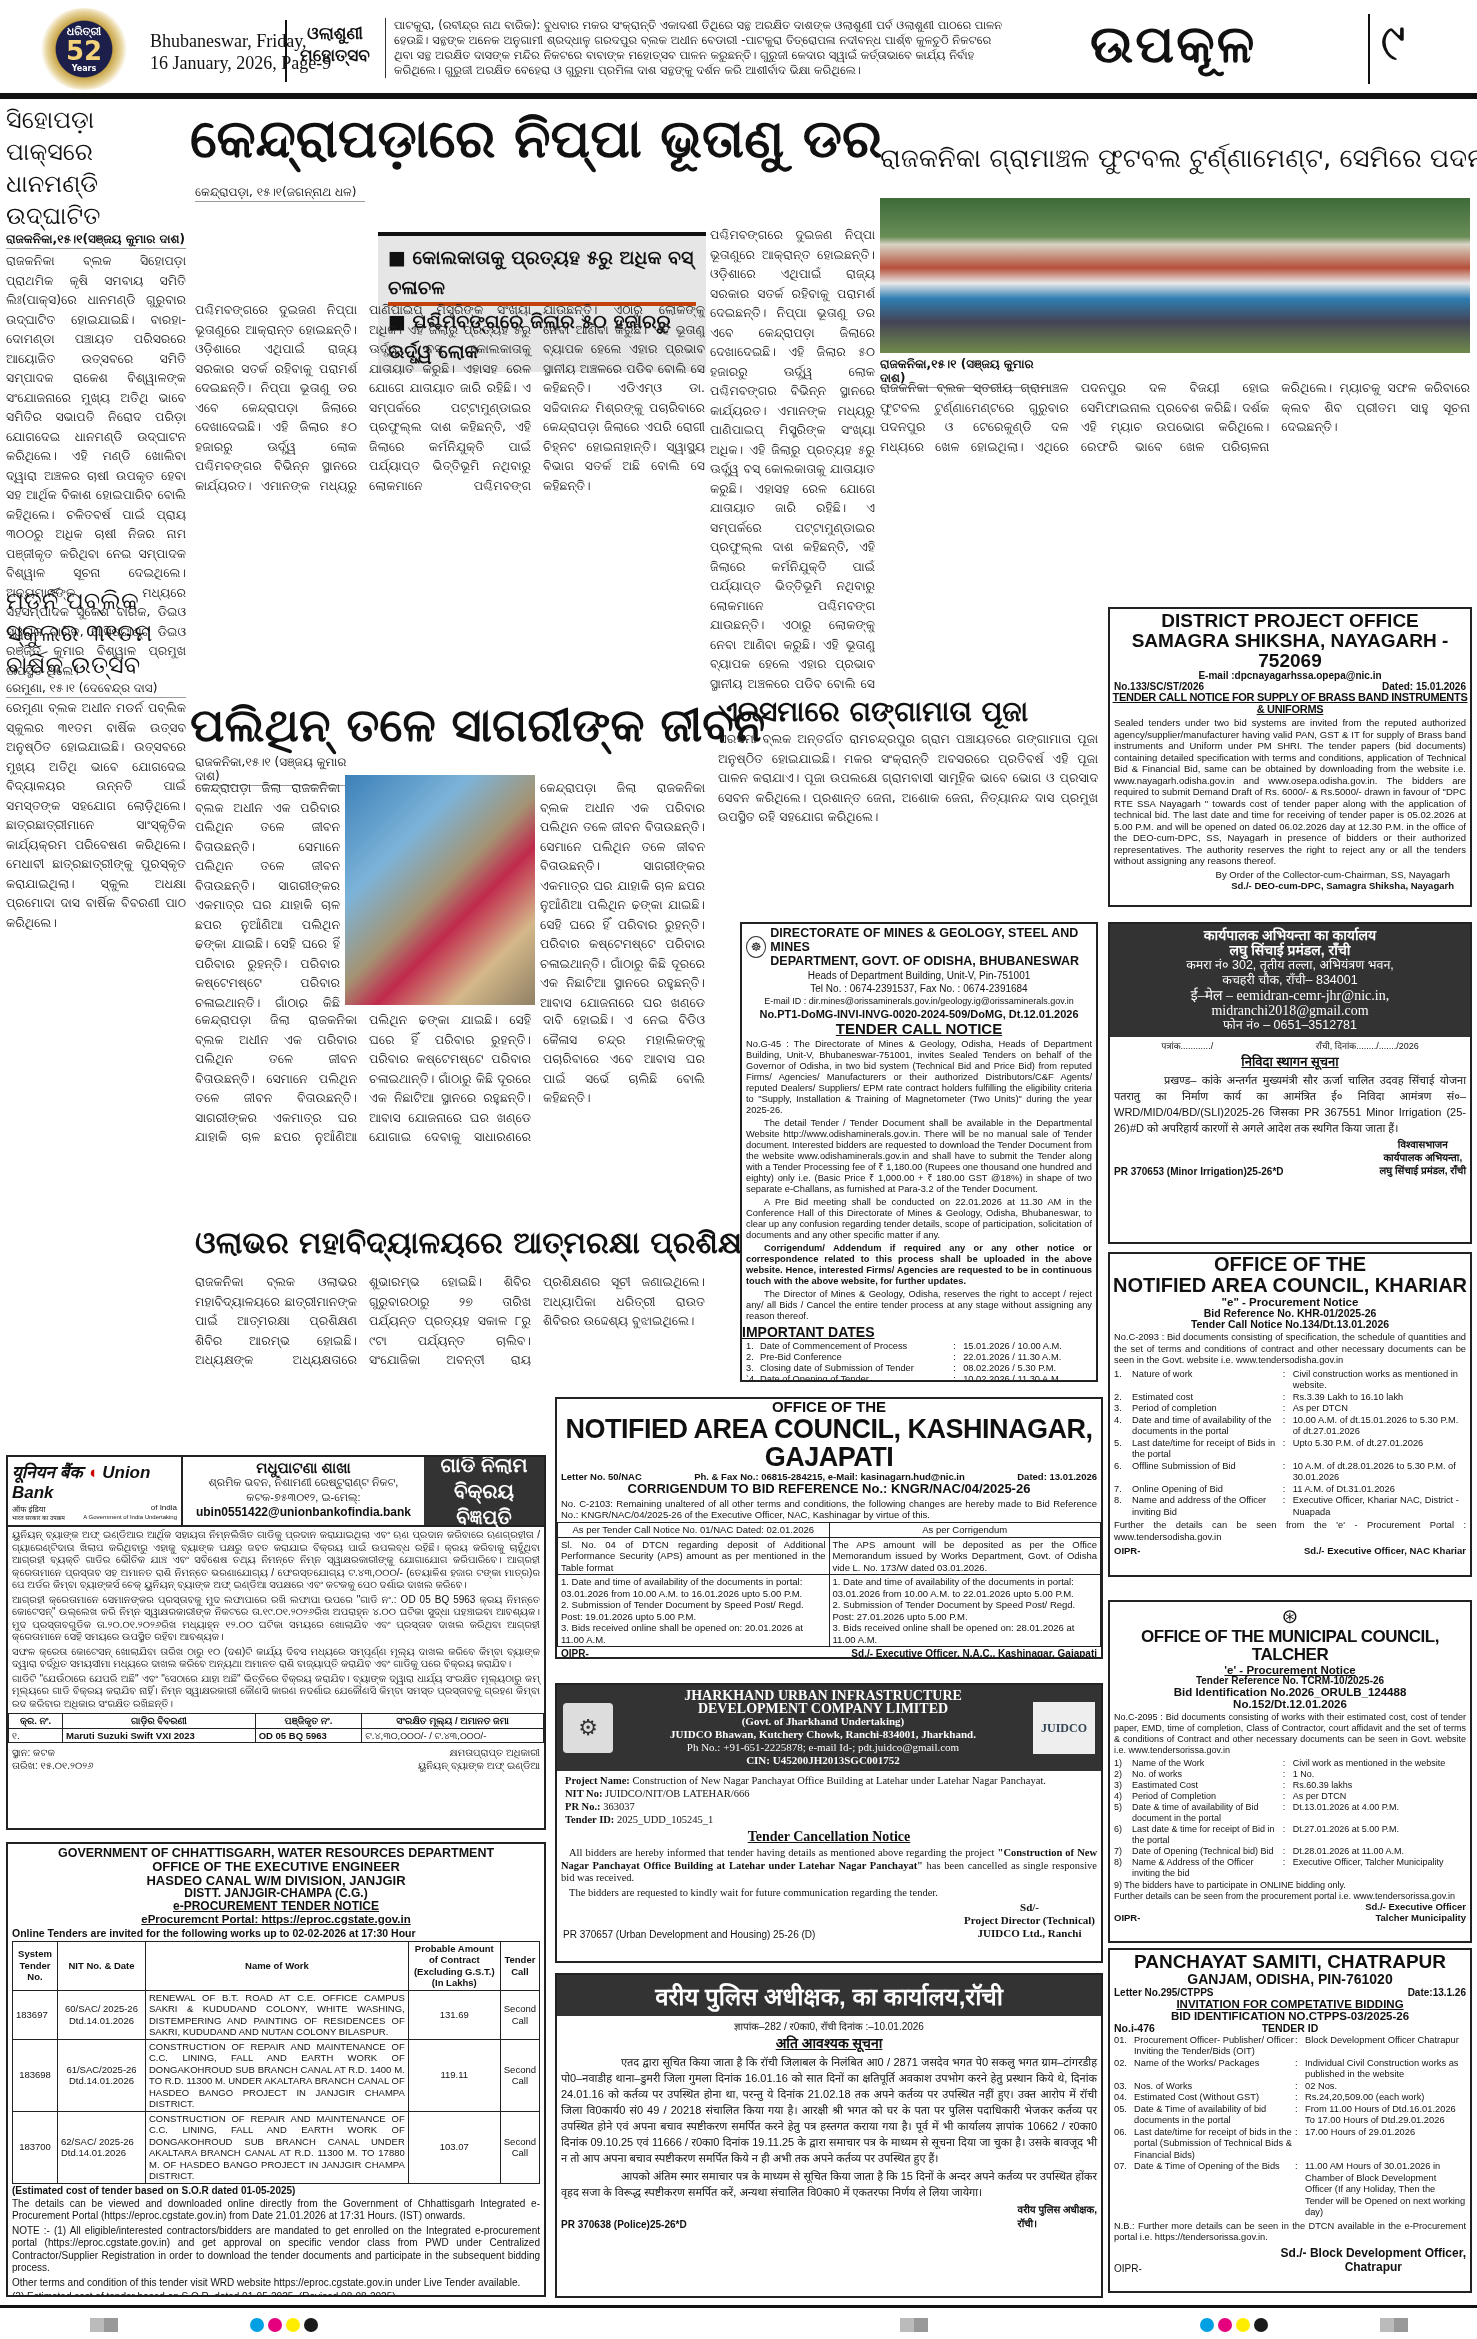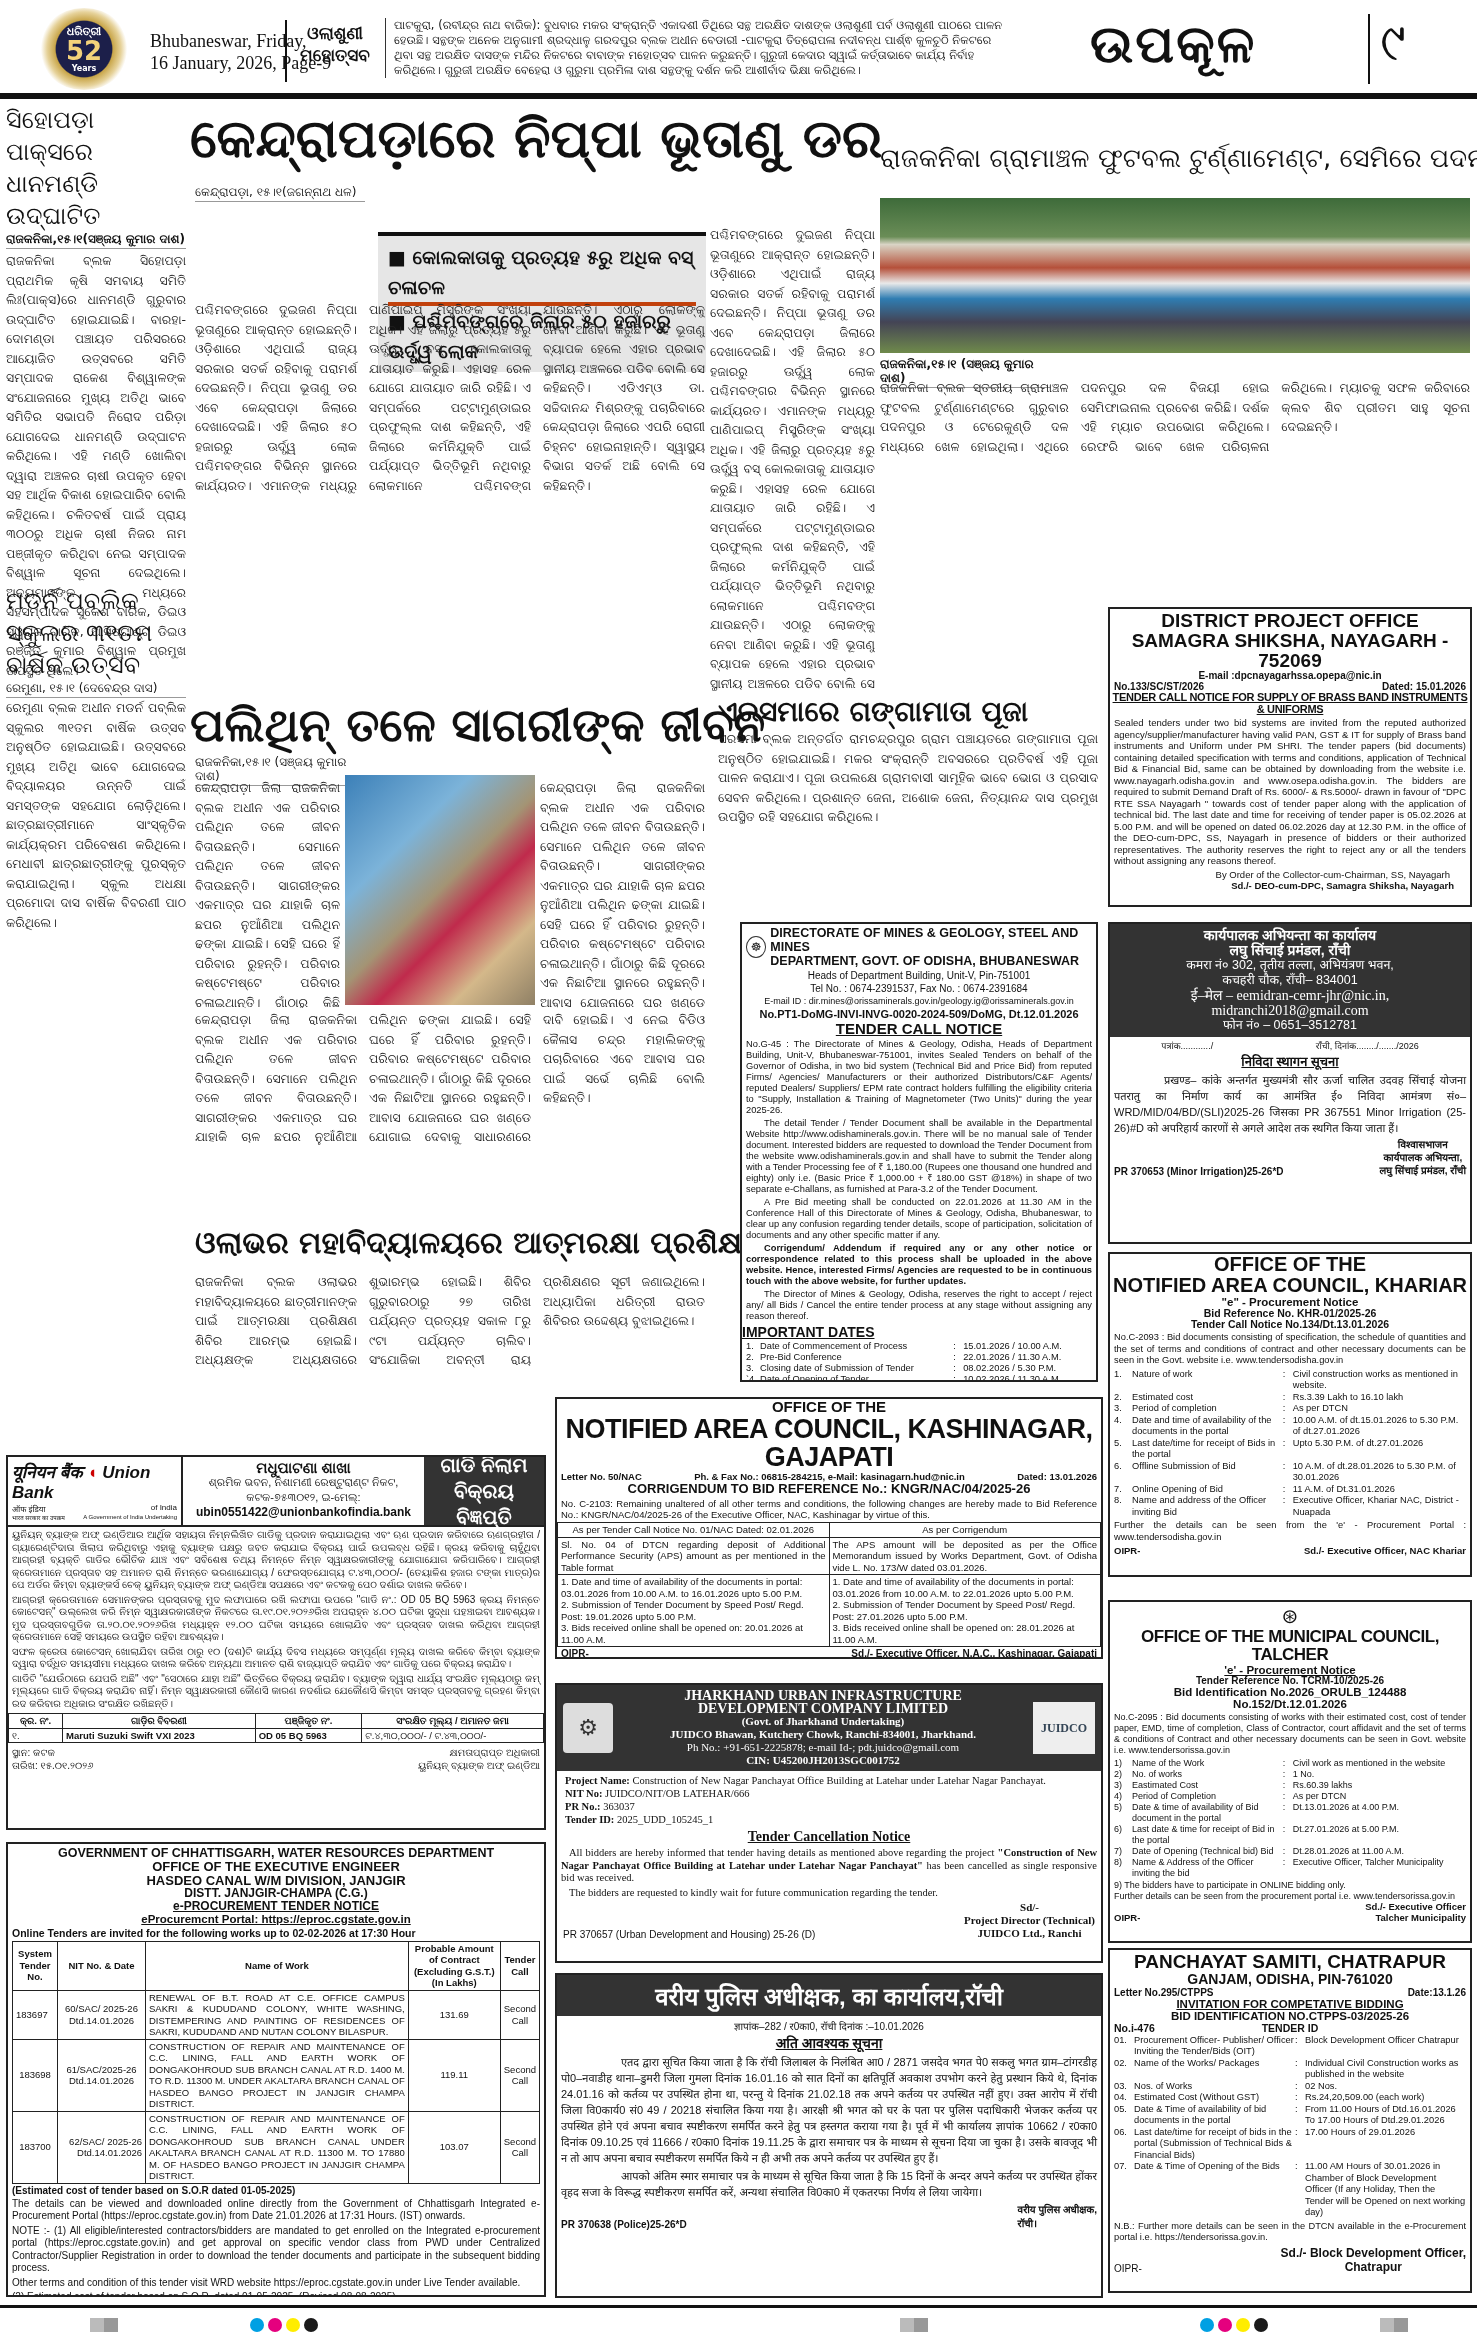--- a/index.html
+++ b/index.html
@@ -180,21 +180,21 @@
     </tr>
     <tr>
       <td style="text-align:center">183698</td>
       <td style="text-align:center">61/SAC/2025-26 Dtd.14.01.2026</td>
       <td style="text-align:justify">CONSTRUCTION OF REPAIR AND MAINTENANCE OF C.C. LINING, FALL AND EARTH WORK OF DONGAKOHROUD SUB BRANCH CANAL AT R.D. 1400 M. TO R.D. 11300 M. UNDER AKALTARA BRANCH CANAL OF HASDEO BANGO PROJECT IN JANJGIR CHAMPA DISTRICT.</td>
       <td style="text-align:center">119.11</td>
       <td style="text-align:center">Second Call</td>
     </tr>
     <tr>
       <td style="text-align:center">183700</td>
-      <td style="text-align:right">62/SAC/ 2025-26 Dtd.14.01.2026</td>
+      <td style="text-align:left">62/SAC/ 2025-26 Dtd.14.01.2026</td>
       <td style="text-align:justify">CONSTRUCTION OF REPAIR AND MAINTENANCE OF C.C. LINING, FALL AND EARTH WORK OF DONGAKOHROUD SUB BRANCH CANAL UNDER AKALTARA BRANCH CANAL AT R.D. 11300 M. TO 17880 M. OF HASDEO BANGO PROJECT IN JANJGIR CHAMPA DISTRICT.</td>
       <td style="text-align:center">103.07</td>
       <td style="text-align:center">Second Call</td>
     </tr>
   </tbody>
     </table>
   <div style="font-weight:bold;font-size:10px;margin:1px 4px">(Estimated cost of tender based on S.O.R dated 01-05-2025)</div>
   <p>The details can be viewed and downloaded online directly from the Government of Chhattisgarh Integrated e-Procurement Portal (https://eproc.cgstate.gov.in) from Date 21.01.2026 at 17:31 Hours. (IST) onwards.</p>
   <p>NOTE :- (1) All eligible/interested contractors/bidders are mandated to get enrolled on the Integrated e-procurement portal (https://eproc.cgstate.gov.in) and get approval on specific vendor class from PWD under Centralized Contractor/Supplier Registration in order to download the tender documents and participate in the subsequent bidding process.</p>
   <p>Other terms and condition of this tender visit WRD website https://eproc.cgstate.gov.in under Live Tender available.</p>

